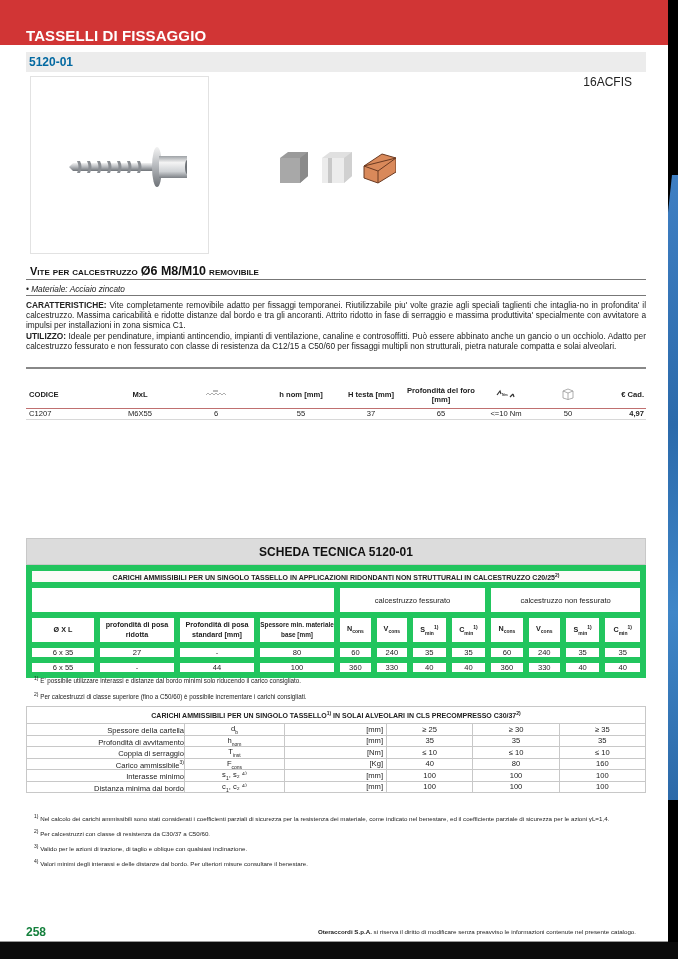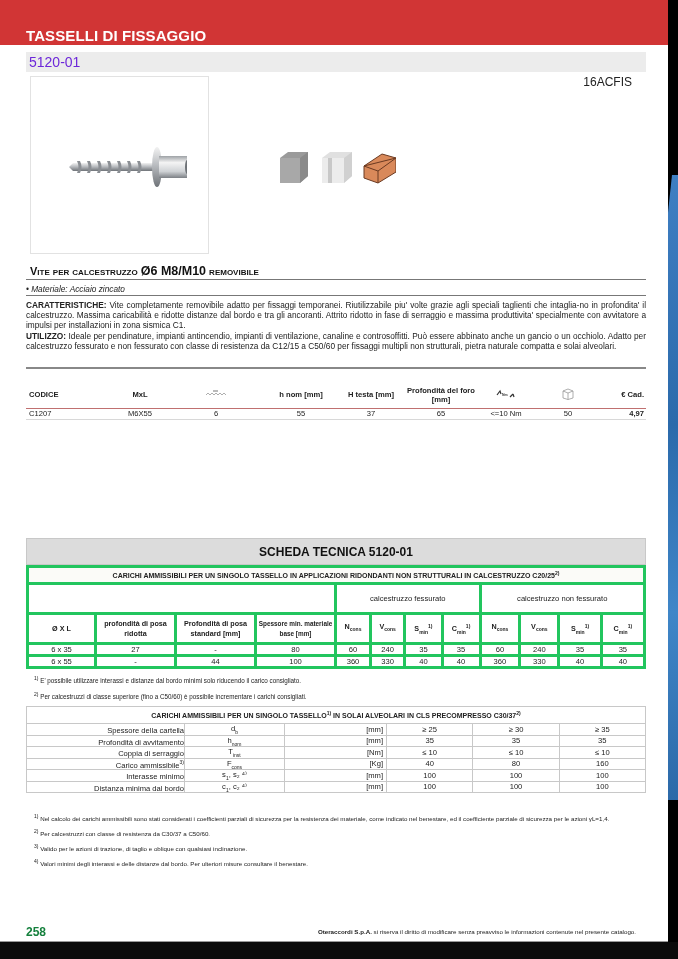--- a/index.html
+++ b/index.html
@@ -5,21 +5,21 @@
   * { box-sizing: border-box; margin: 0; padding: 0; }
   html, body { width: 678px; height: 959px; background: #000; overflow: hidden; }
   body { font-family: "Liberation Sans", "DejaVu Sans", sans-serif; color: #222; position: relative; }
   .page { position: absolute; left: 0; top: 0; width: 668px; height: 942px; background: #fff; }
   .blue-strip { position: absolute; left: 668px; top: 175px; width: 10px; height: 625px; background: linear-gradient(180deg,#3f7fc3,#2b6aab 40%,#3f86c8 70%,#2c69a8); clip-path: polygon(40% 0,100% 0,100% 100%,0 100%,0 6%); }
   .bottom-black { position: absolute; left: 0; top: 942px; width: 678px; height: 17px; background: #0b0b0b; }
 
   .topbar { position: absolute; left: 0; top: 0; width: 668px; height: 45px; background: #d13535; }
   .topbar .title { position: absolute; left: 26px; top: 27px; color: #fff; font-size: 15px; font-weight: bold; letter-spacing: 0.1px; }
   .codeband { position: absolute; left: 26px; top: 52px; width: 620px; height: 20px; background: #ececec; }
-  .codeband .code { position: absolute; left: 3px; top: 0px; color: #6d28d9; font-size: 14px; font-weight: normal; line-height: 20px; }
+  .codeband .code { position: absolute; left: 3px; top: 0px; color: #0369a1; font-size: 12px; font-weight: bold; line-height: 20px; }
   .catcode { position: absolute; right: 36px; top: 75px; font-size: 12px; color: #222; }
 
   .imgbox { position: absolute; left: 30px; top: 76px; width: 179px; height: 178px; border: 1px solid #e2e2e2; }
   .screw { position: absolute; left: 36px; top: 62px; width: 120px; height: 56px; }
   .mat-icons { position: absolute; left: 278px; top: 150px; width: 118px; height: 36px; }
 
   .prod-title { position: absolute; left: 30px; top: 264px; font-size: 11px; font-weight: bold; color: #111; font-variant: small-caps; }
   .prod-title .big { font-size: 12.5px; }
   .rule { position: absolute; left: 26px; width: 620px; height: 1px; background: #777; }
   .material { position: absolute; left: 26px; top: 284px; font-size: 8.3px; color: #222; font-style: italic; }
@@ -31,21 +31,21 @@
   .codes-table th { font-weight: bold; font-size: 7.6px; height: 26px; vertical-align: middle; line-height: 9px; border-bottom: 1px solid #c07070; }
   .codes-table td { height: 11px; border-bottom: 1px solid #d8d8d8; }
   .codes-table td.price { font-weight: bold; text-align: right; }
   .codes-table th.l, .codes-table td.l { text-align: left; padding-left: 3px; }
   .codes-table th.c, .codes-table td.c { text-align: center; }
   .codes-table th.r { text-align: right; padding-right: 2px; }
   .codes-table td.r { text-align: right; padding-right: 2px; }
 
   .tech-head { position: absolute; left: 26px; top: 538px; width: 620px; height: 27px; background: #dcdcdc; border: 1px solid #c8c8c8; text-align: center; font-size: 12px; font-weight: bold; line-height: 26px; color: #111; }
   .tech1 { position: absolute; left: 26px; top: 565px; width: 620px; font-size: 7.6px; color: #222; }
-  .tech1 td, .tech1 th { border: 3px solid #22c55e; text-align: center; vertical-align: middle; }
+  .tech1 td, .tech1 th { border: 6px solid #22c55e; text-align: center; vertical-align: middle; }
   .tech1 .subhead { height: 17px; font-weight: bold; font-size: 7px; background: #fbfbf8; }
   .tech1 .grp { height: 30px; font-weight: normal; font-size: 7.6px; }
   .tech1 .colh { height: 30px; font-weight: bold; font-size: 7.2px; line-height: 10px; }
   .tech1 .colh.small { font-size: 6.4px; }
   .tech1 td.v { height: 12px; }
   sub, sup { font-size: 5px; }
   .fn1 { position: absolute; left: 34px; top: 672px; font-size: 6.3px; line-height: 12.5px; color: #222; }
 
   .tech2 { position: absolute; left: 26px; top: 706px; width: 620px; font-size: 7.6px; color: #222; }
   .tech2 td, .tech2 th { border: 1px solid #c8c8c8; height: 11.5px; vertical-align: middle; }

